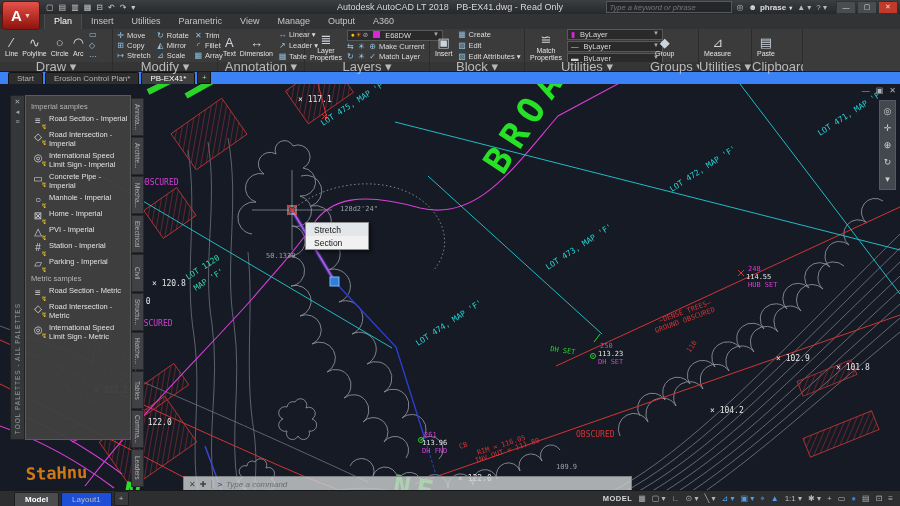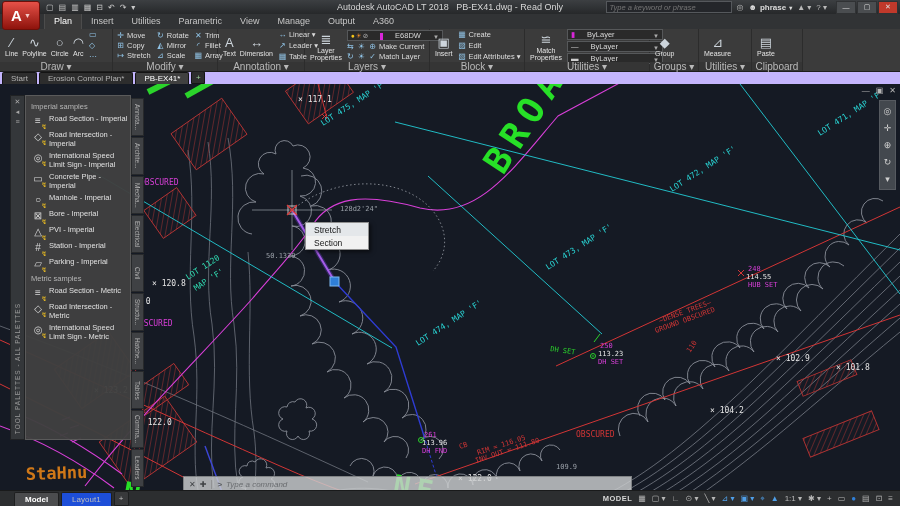--- a/index.html
+++ b/index.html
@@ -27,37 +27,37 @@
   
   .ribbontabs{position:absolute;top:14px;left:0;right:0;height:15px;background:#313335;
     display:flex;align-items:flex-end;padding-left:44px;z-index:39;}
   .rtab{font-size:9px;color:#c6c6c6;padding:0 9px;height:15px;line-height:15px;}
   .rtab.active{background:#3b3b3b;color:#fff;border:1px solid #4c4c4c;border-bottom:none;}
   
   .ribbon{position:absolute;top:29px;left:0;right:0;height:42px;background:#3b3b3b;
     display:flex;z-index:38;border-bottom:1px solid #1d1d1d;}
   .panel{height:42px;border-right:1px solid #2c2c2c;display:flex;flex-direction:column;flex:0 0 auto;}
   .pbody{flex:1;display:flex;align-items:stretch;padding:1px 3px 0;gap:3px;min-height:0;}
-  .pfoot{height:9px;font-size:10px;color:#b9b9b9;text-align:center;line-height:9px;background:#353535;white-space:nowrap;}
+  .pfoot{height:9px;font-size:13px;color:#b9b9b9;text-align:center;line-height:9px;background:#353535;white-space:nowrap;}
   .bigbtn{display:flex;flex-direction:column;align-items:center;justify-content:center;
     font-size:7px;color:#e3e3e3;padding:0 2px;line-height:7px;text-align:center;max-width:40px;}
   .bigbtn .ic{font-size:13px;line-height:15px;color:#cdd5dc;}
   .minicol{display:flex;flex-direction:column;justify-content:center;gap:1px;}
   .migrid{display:grid;grid-template-rows:repeat(3,10px);grid-auto-flow:column;column-gap:5px;
     align-content:center;font-size:7.5px;color:#dcdcdc;}
   .mi{display:flex;align-items:center;gap:2px;white-space:nowrap;line-height:10px;}
   .mi .ic{color:#8fc1e3;font-size:8px;width:9px;text-align:center;}
-  .ddrow{display:flex;align-items:flex-end;gap:12px;background:#2a2a2a;border:1px solid #56585a;
+  .ddrow{display:flex;align-items:flex-start;gap:5px;background:#2a2a2a;border:1px solid #56585a;
     height:11px;font-size:7.5px;color:#d8d8d8;padding:0 3px;white-space:nowrap;}
   .swatch{width:7px;height:7px;background:#d926d9;display:inline-block;}
   .lcol{display:flex;flex-direction:column;justify-content:center;gap:1px;min-width:96px;}
   .ddcaret{margin-left:auto;font-size:6px;color:#aaa;}
   
-  .filetabs{position:absolute;top:72px;left:0;right:0;height:12px;background:#c4b5fd;
-    display:flex;align-items:flex-end;gap:2px;padding-left:2px;z-index:37;}
+  .filetabs{position:absolute;top:72px;left:0;right:0;height:12px;background:#3b82f6;
+    display:flex;align-items:flex-end;gap:2px;padding-left:8px;z-index:37;}
   .ftab{height:11px;line-height:11px;padding:0 8px;font-size:8px;color:#b3b3b3;background:#2d2d2d;
     border:1px solid #141414;border-bottom:none;border-radius:2px 2px 0 0;white-space:nowrap;display:flex;gap:4px;align-items:center;}
   .ftab.active{background:#404040;color:#fff;}
   .ftab-add{width:12px;height:11px;background:#2d2d2d;border:1px solid #141414;color:#9dd39d;
     font-size:8px;text-align:center;line-height:11px;border-radius:2px 2px 0 0;}
   
   .canvas{position:absolute;top:84px;left:0;right:0;bottom:0;background:#151a24;overflow:hidden;}
   svg text{font-family:"DejaVu Sans Mono",monospace;}
   
   .vpctl{position:absolute;top:2px;right:4px;display:flex;gap:6px;color:#b5b5b5;font-size:8px;z-index:8;}
@@ -592,21 +592,21 @@
           <div class="pal-item">
             <span class="pic">▭<span class="bolt">↯</span></span>
             <span>Concrete Pipe - Imperial</span>
           </div>
           <div class="pal-item">
             <span class="pic">○<span class="bolt">↯</span></span>
             <span>Manhole - Imperial</span>
           </div>
           <div class="pal-item">
             <span class="pic">⊠<span class="bolt">↯</span></span>
-            <span>Bore - Imperial</span>
+            <span>Home - Imperial</span>
           </div>
           <div class="pal-item">
             <span class="pic">△<span class="bolt">↯</span></span>
             <span>PVI - Imperial</span>
           </div>
           <div class="pal-item">
             <span class="pic">#<span class="bolt">↯</span></span>
             <span>Station - Imperial</span>
           </div>
           <div class="pal-item">

